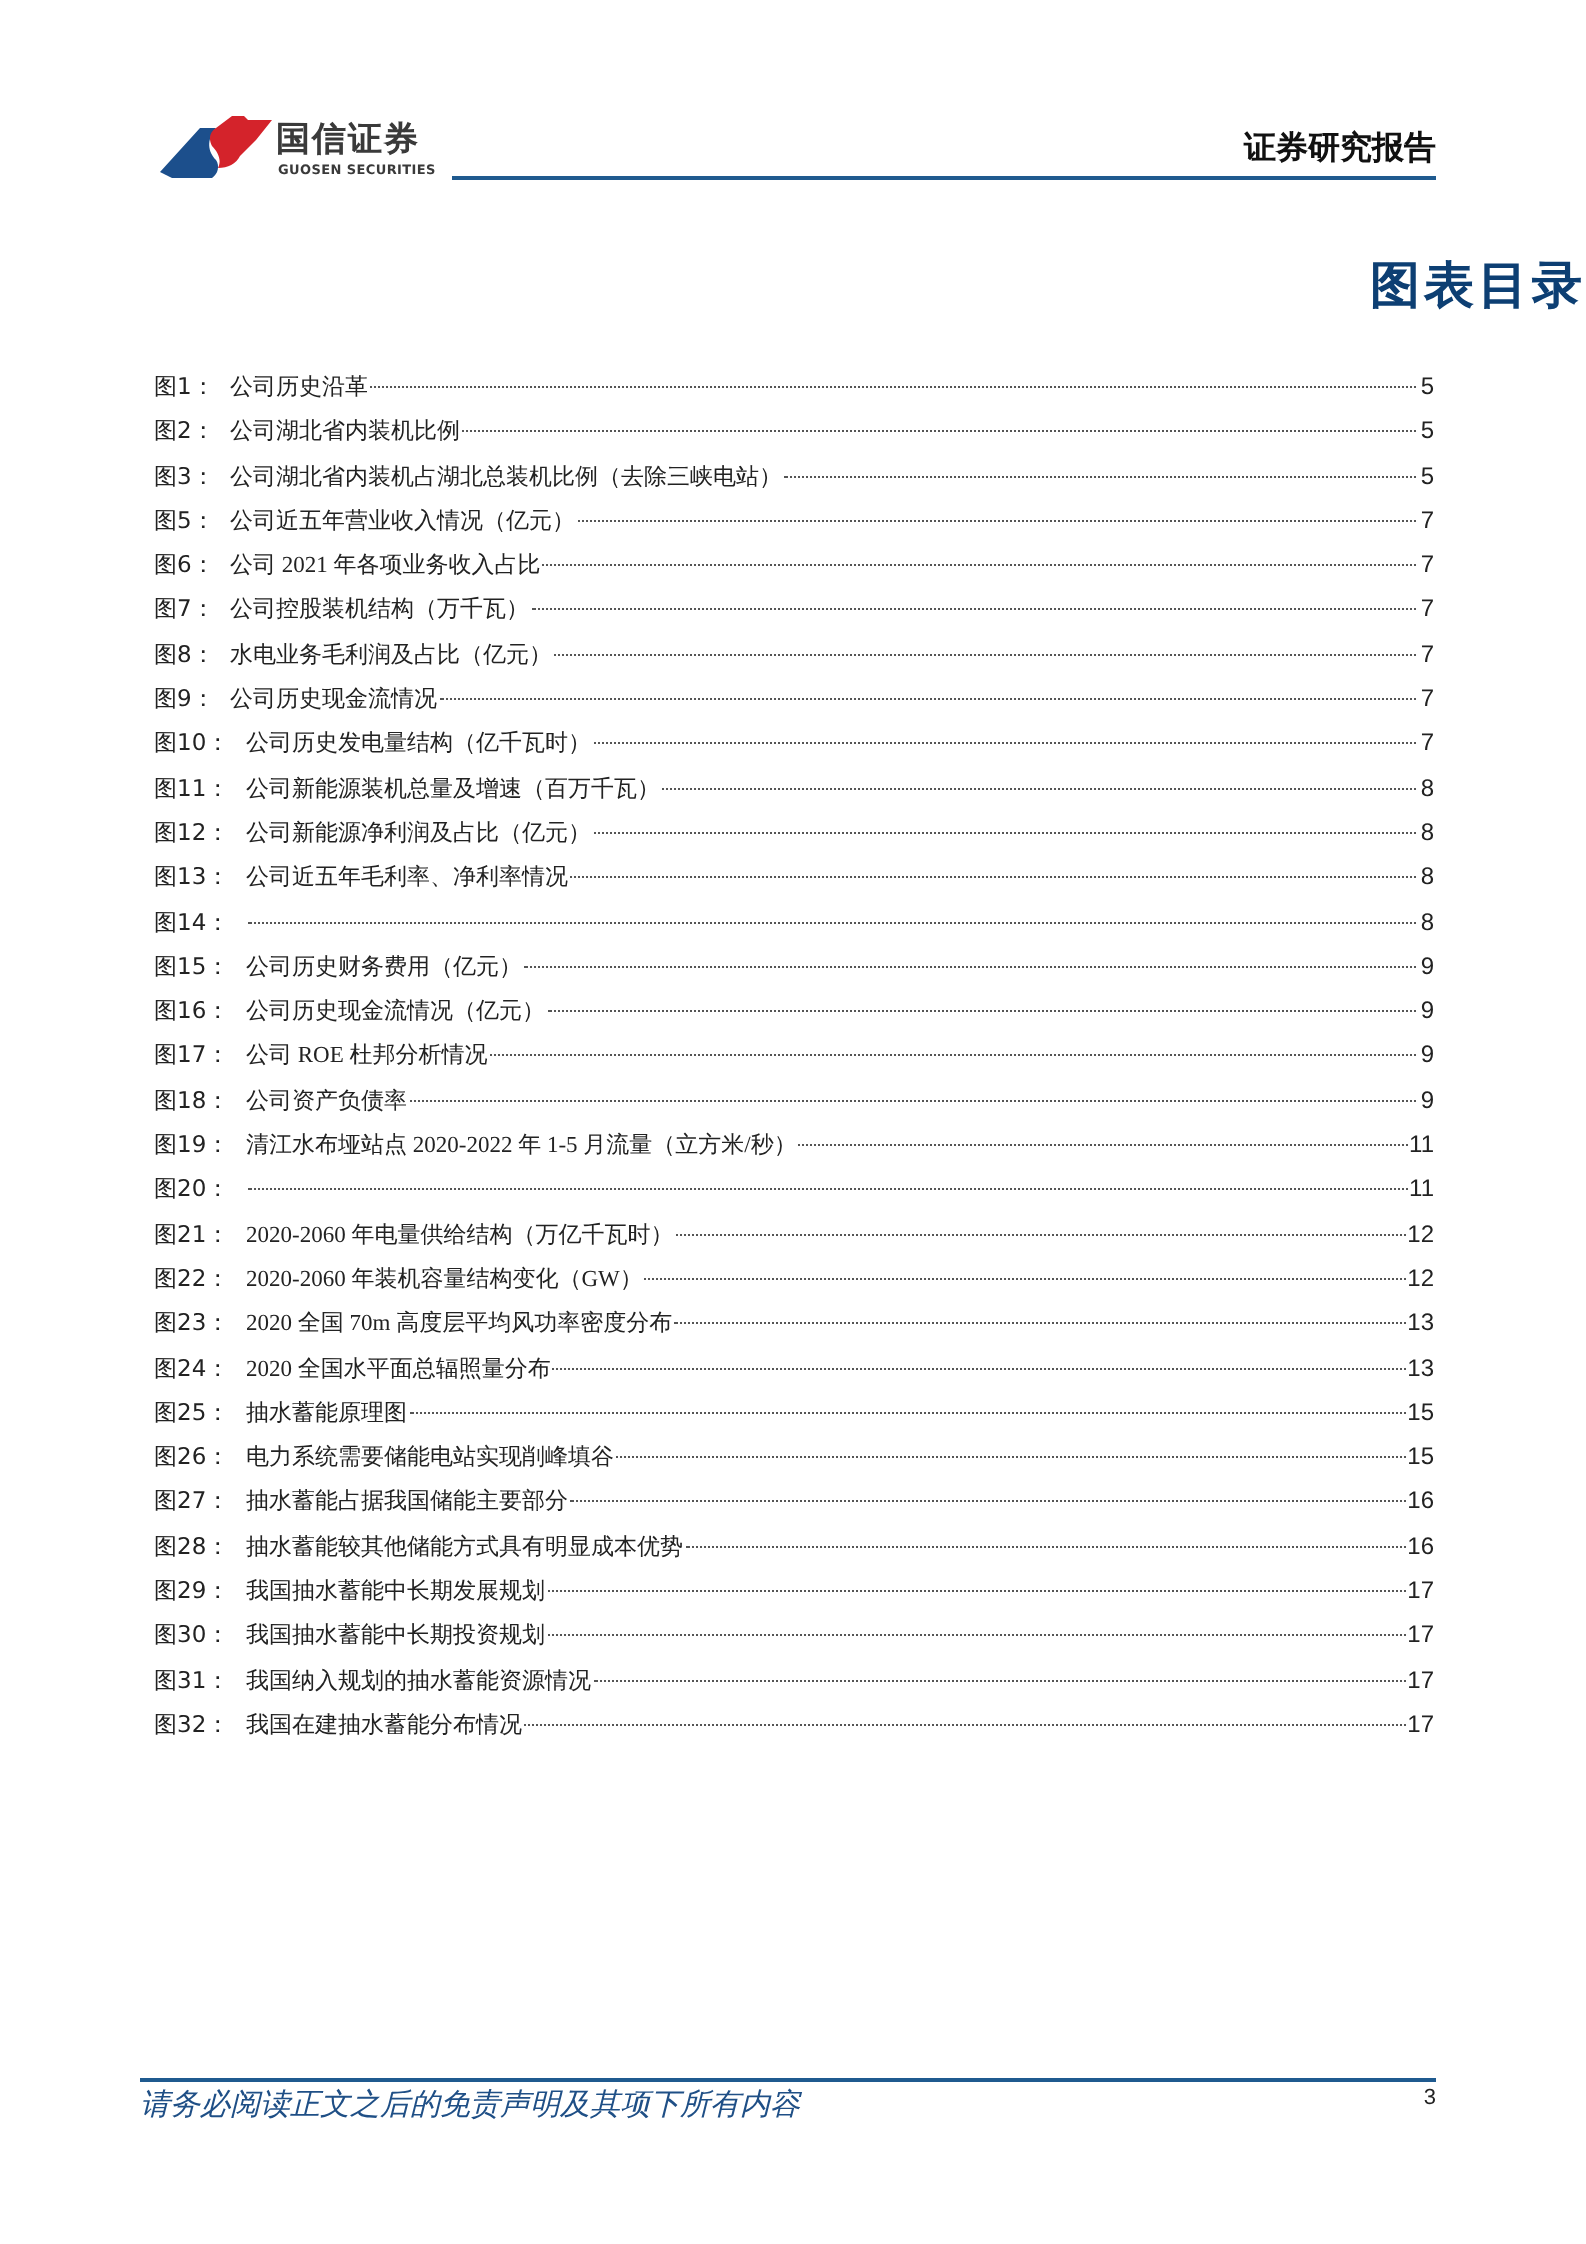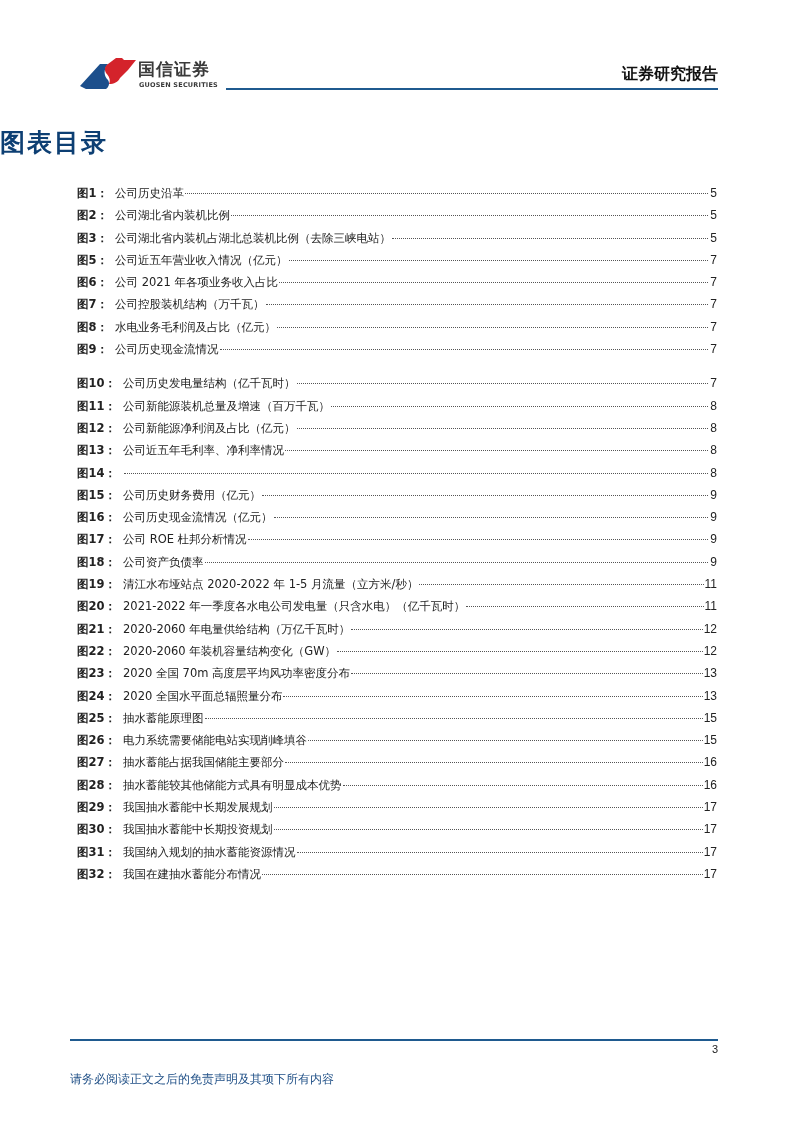--- a/index.html
+++ b/index.html
@@ -52,21 +52,21 @@
       position: absolute;
       right: 75px; top: 64px;
       font-size: 16px;
       font-weight: bold;
       color: #111;
     }
     .page-title {
       position: absolute;
       left: 0; top: 126px;
       width: 793px;
-      text-align: left;
+      text-align: right;
       font-size: 25px;
       font-weight: bold;
       color: #0d3f73;
       letter-spacing: 2px;
     }
     .toc {
       position: absolute;
       left: 77px; top: 186px;
       width: 640px;
       margin: 0; padding: 0;
@@ -76,24 +76,23 @@
       display: flex;
       align-items: baseline;
       height: 22.3px;
       font-size: 11.5px;
       color: #222;
       white-space: nowrap;
     }
     .toc-label {
       flex: 0 0 auto;
       width: 38px;
-      font-weight: bold;
-    }
-    .toc-label.wide { width: 46px; margin-top: 12px; }
-    .toc-title { flex: 0 0 auto; }
+    }
+    .toc-label.wide { width: 46px; }
+    .toc-title { flex: 0 0 auto; font-family: Liberation Serif, serif; }
     .toc-dots {
       flex: 1 1 auto;
       overflow: hidden;
       margin: 0 1px;
       border-bottom: 1px dotted #555;
       transform: translateY(-3px);
       min-width: 10px;
     }
     .toc-page {
       flex: 0 0 auto;
@@ -103,22 +102,23 @@
       min-width: 8px;
     }
     .footer-rule {
       position: absolute;
       left: 70px; top: 1039px;
       width: 648px; height: 1.5px;
       background: #1f5a8f;
     }
     .footer-note {
       position: absolute;
-      left: 70px; top: 1071px;
-      font-size: 12px;
+      left: 70px; top: 1043px;
+      font-size: 15px;
+      font-style: italic;
       color: #1f4f86;
     }
     .footer-page {
       position: absolute;
       right: 75px; top: 1043px;
       font-size: 11px;
       color: #222;
       font-family: "Liberation Sans", sans-serif;
     }
   </style>
@@ -243,21 +243,20 @@
       <span class="toc-page">9</span>
     </li>
     <li class="toc-item">
       <span class="toc-label wide">图19：</span>
       <span class="toc-title">清江水布垭站点 2020-2022 年 1-5 月流量（立方米/秒）</span>
       <span class="toc-dots"></span>
       <span class="toc-page">11</span>
     </li>
     <li class="toc-item">
       <span class="toc-label wide">图20：</span>
-      <span class="toc-title">2021-2022 年一季度各水电公司发电量（只含水电）（亿千瓦时）</span>
       <span class="toc-dots"></span>
       <span class="toc-page">11</span>
     </li>
     <li class="toc-item">
       <span class="toc-label wide">图21：</span>
       <span class="toc-title">2020-2060 年电量供给结构（万亿千瓦时）</span>
       <span class="toc-dots"></span>
       <span class="toc-page">12</span>
     </li>
     <li class="toc-item">

